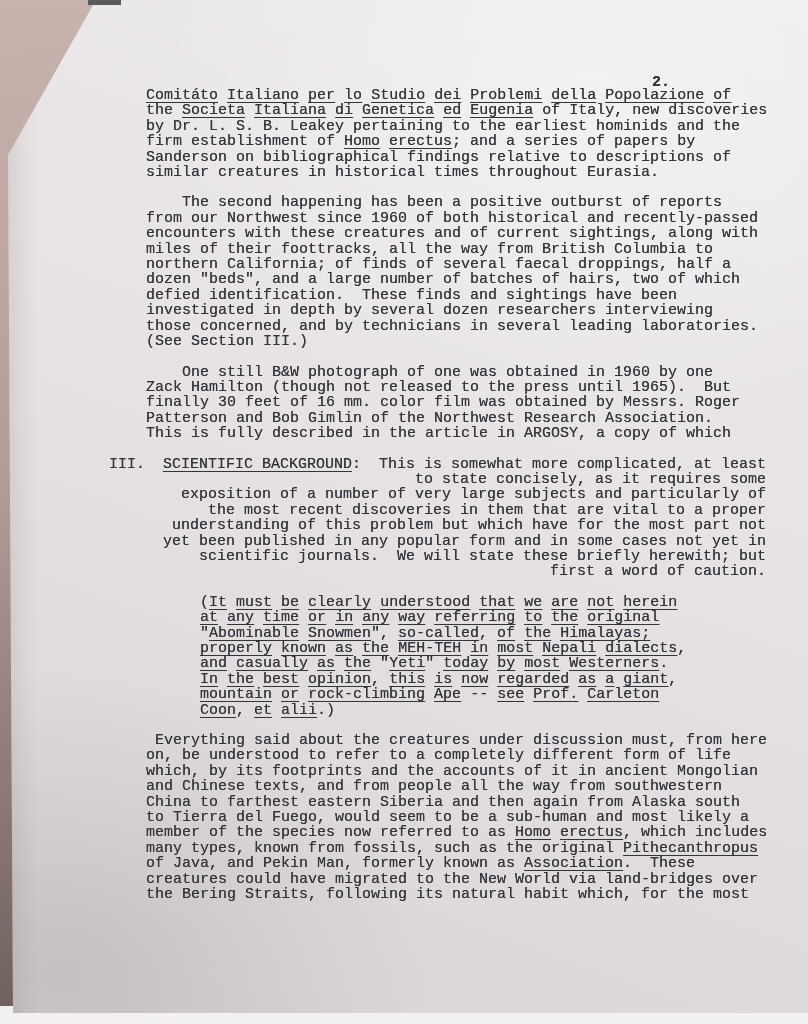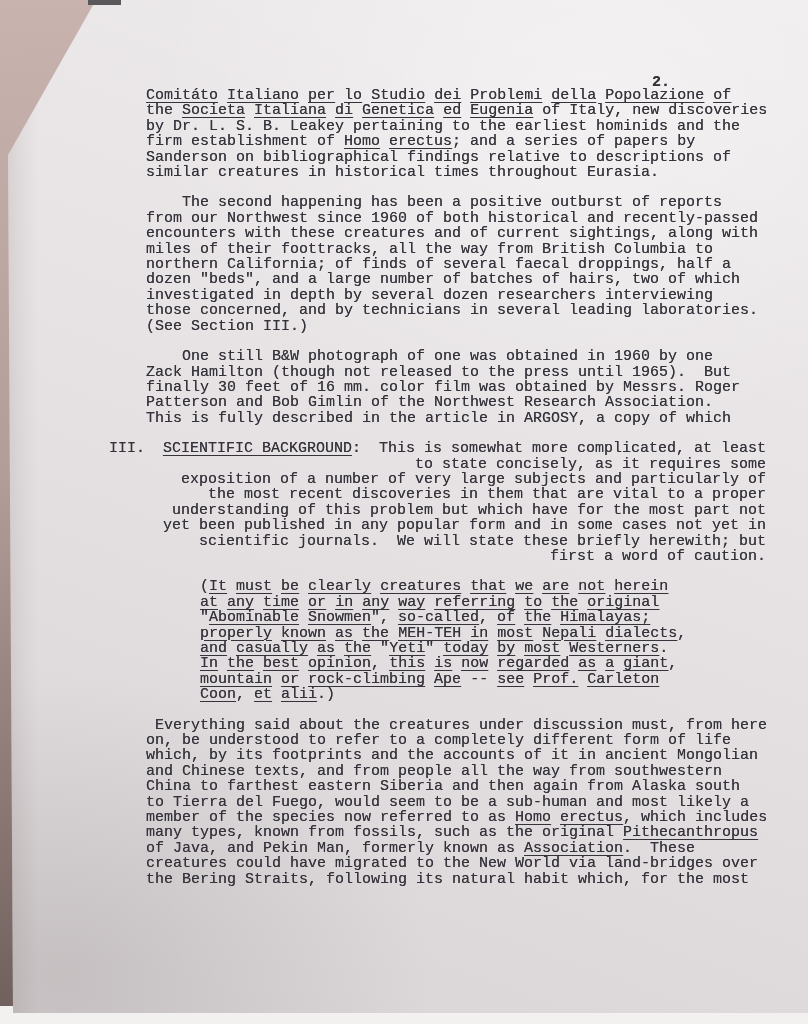--- a/index.html
+++ b/index.html
@@ -45,20 +45,21 @@
           <div class="tline">Sanderson on bibliographical findings relative to descriptions of</div>
           <div class="tline">similar creatures in historical times throughout Eurasia.</div>
         </div>
         <div class="para normal">
           <div class="tline">    The second happening has been a positive outburst of reports</div>
           <div class="tline">from our Northwest since 1960 of both historical and recently-passed</div>
           <div class="tline">encounters with these creatures and of current sightings, along with</div>
           <div class="tline">miles of their foottracks, all the way from British Columbia to</div>
           <div class="tline">northern California; of finds of several faecal droppings, half a</div>
           <div class="tline">dozen "beds", and a large number of batches of hairs, two of which</div>
+          <div class="tline">defied identification.  These finds and sightings have been</div>
           <div class="tline">investigated in depth by several dozen researchers interviewing</div>
           <div class="tline">those concerned, and by technicians in several leading laboratories.</div>
           <div class="tline">(See Section III.)</div>
         </div>
         <div class="para normal">
           <div class="tline">    One still B&amp;W photograph of one was obtained in 1960 by one</div>
           <div class="tline">Zack Hamilton (though not released to the press until 1965).  But</div>
           <div class="tline">finally 30 feet of 16 mm. color film was obtained by Messrs. Roger</div>
           <div class="tline">Patterson and Bob Gimlin of the Northwest Research Association.</div>
           <div class="tline">This is fully described in the article in ARGOSY, a copy of which</div>
@@ -67,21 +68,21 @@
           <div class="tline">III.  <span class="u">SCIENTIFIC BACKGROUND</span>:  This is somewhat more complicated, at least</div>
           <div class="tline">                        to state concisely, as it requires some</div>
           <div class="tline">     exposition of a number of very large subjects and particularly of</div>
           <div class="tline">     the most recent discoveries in them that are vital to a proper</div>
           <div class="tline">     understanding of this problem but which have for the most part not</div>
           <div class="tline">     yet been published in any popular form and in some cases not yet in</div>
           <div class="tline">     scientific journals.  We will state these briefly herewith; but</div>
           <div class="tline">     first a word of caution.</div>
         </div>
         <div class="para note">
-          <div class="tline">(<span class="u">It</span> <span class="u">must</span> <span class="u">be</span> <span class="u">clearly</span> <span class="u">creatures</span> <span class="u">that</span> <span class="u">we</span> <span class="u">are</span> <span class="u">not</span> <span class="u">herein</span></div>
+          <div class="tline">(<span class="u">It</span> <span class="u">must</span> <span class="u">be</span> <span class="u">clearly</span> <span class="u">understood</span> <span class="u">that</span> <span class="u">we</span> <span class="u">are</span> <span class="u">not</span> <span class="u">herein</span></div>
           <div class="tline"><span class="u">at</span> <span class="u">any</span> <span class="u">time</span> <span class="u">or</span> <span class="u">in</span> <span class="u">any</span> <span class="u">way</span> <span class="u">referring</span> <span class="u">to</span> <span class="u">the</span> <span class="u">original</span></div>
           <div class="tline">"<span class="u">Abominable</span> <span class="u">Snowmen</span>", <span class="u">so-called</span>, <span class="u">of</span> <span class="u">the</span> <span class="u">Himalayas;</span></div>
           <div class="tline"><span class="u">properly</span> <span class="u">known</span> <span class="u">as</span> <span class="u">the</span> <span class="u">MEH-TEH</span> <span class="u">in</span> <span class="u">most</span> <span class="u">Nepali</span> <span class="u">dialects</span>,</div>
           <div class="tline"><span class="u">and</span> <span class="u">casually</span> <span class="u">as</span> <span class="u">the</span> "<span class="u">Yeti</span>" <span class="u">today</span> <span class="u">by</span> <span class="u">most</span> <span class="u">Westerners</span>.</div>
           <div class="tline"><span class="u">In</span> <span class="u">the</span> <span class="u">best</span> <span class="u">opinion</span>, <span class="u">this</span> <span class="u">is</span> <span class="u">now</span> <span class="u">regarded</span> <span class="u">as</span> <span class="u">a</span> <span class="u">giant</span>,</div>
           <div class="tline"><span class="u">mountain</span> <span class="u">or</span> <span class="u">rock-climbing</span> <span class="u">Ape</span> -- <span class="u">see</span> <span class="u">Prof.</span> <span class="u">Carleton</span></div>
           <div class="tline"><span class="u">Coon</span>, <span class="u">et</span> <span class="u">alii</span>.)</div>
         </div>
         <div class="para normal">
           <div class="tline"> Everything said about the creatures under discussion must, from here</div>

